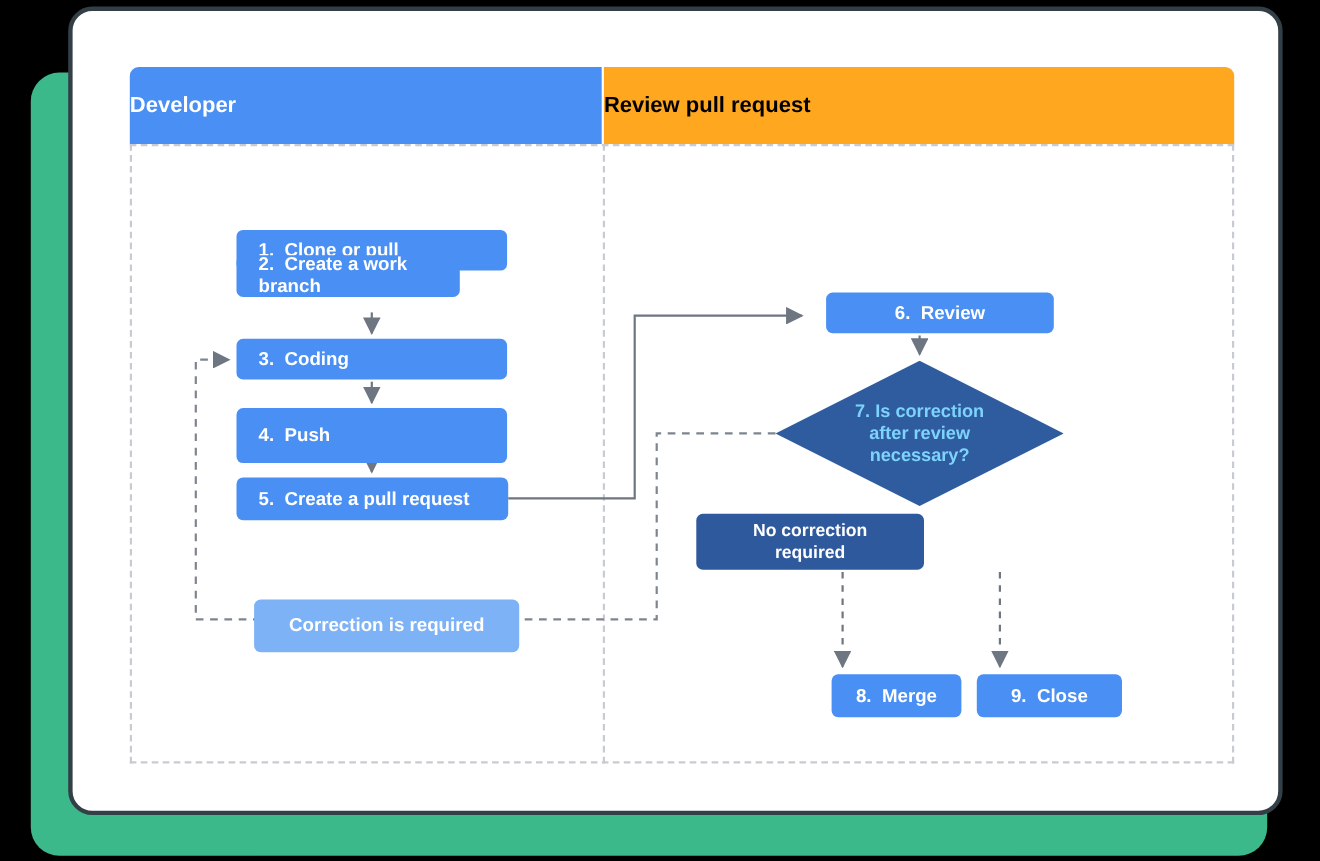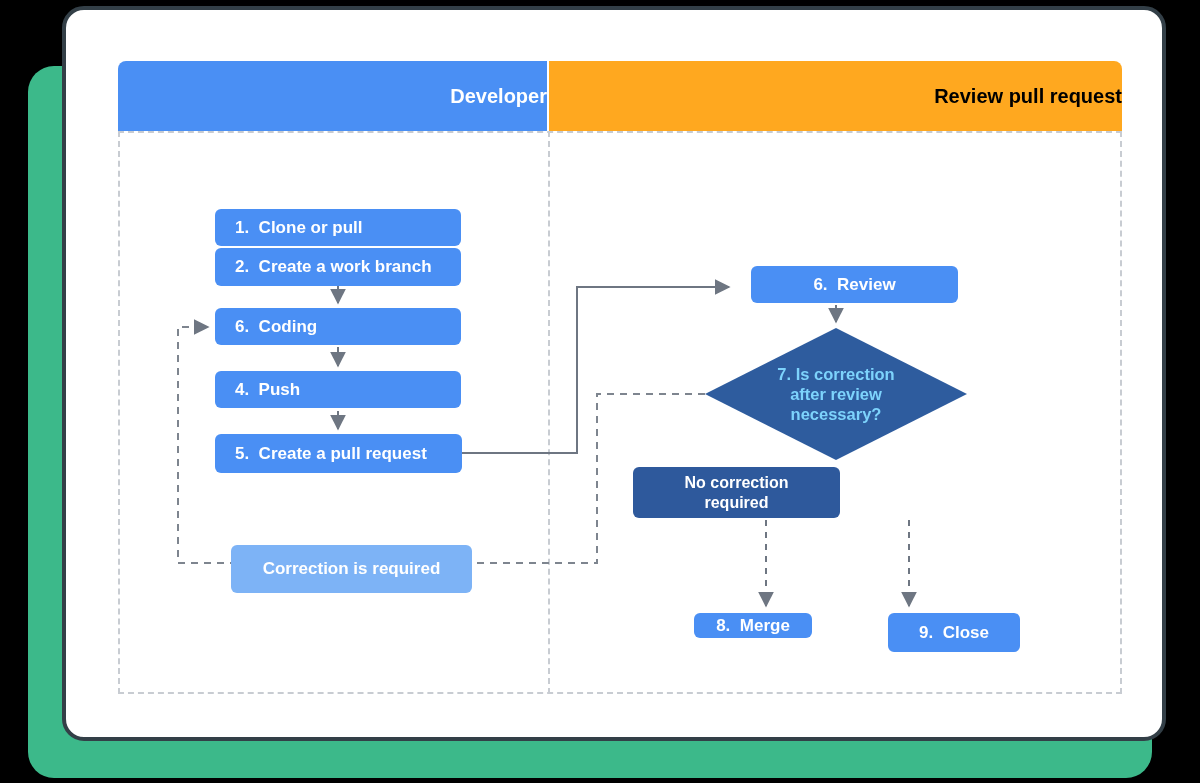--- a/index.html
+++ b/index.html
@@ -18,21 +18,21 @@
   }
   .card{
     position:absolute;left:62px;top:6px;width:1104px;height:735px;
     background:#ffffff;border:4px solid #333F47;border-radius:22px;
     box-sizing:border-box;
   }
 
   
   .lane-header{
     position:absolute;top:61px;height:70px;
-    display:flex;align-items:center;justify-content:flex-end;
+    display:flex;align-items:center;justify-content:flex-start;
     font-size:20px;font-weight:700;z-index:4;
   }
   .lane-header.dev{left:118px;width:429px;background:#4A8FF4;color:#ffffff;border-radius:8px 0 0 0;}
   .lane-header.rev{left:549px;width:573px;background:#FFA81F;color:#000000;border-radius:0 8px 0 0;}
 
   
   .lane-body{
     position:absolute;left:118px;top:131px;width:1004px;height:563px;
     border:2px dashed #C8CCD2;box-sizing:border-box;z-index:3;
   }
@@ -101,27 +101,27 @@
 
     <path d="M766 520 L766 606" stroke="#6E7682" stroke-width="2" fill="none" stroke-dasharray="6 6" marker-end="url(#arw)"></path>
     <path d="M909 520 L909 606" stroke="#6E7682" stroke-width="2" fill="none" stroke-dasharray="6 6" marker-end="url(#arw)"></path>
 
     <path d="M705 394 L597 394 L597 563 L178 563 L178 327 L208 327" stroke="#7E858F" stroke-width="2" fill="none" stroke-dasharray="7 6" marker-end="url(#arw)"></path>
   </svg>
 
   <div class="node blue left-text" style="left:215px;top:181px;width:246px;height:37px;margin-top:28px;">
     <span>1.  Clone or pull</span>
   </div>
-  <div class="node blue left-text" style="left:215px;top:248px;width:246px;height:38px;">
+  <div class="node blue left-text" style="left:215px;top:232px;width:203px;height:38px;align-items:flex-end;">
     <span>2.  Create a work branch</span>
   </div>
   <div class="node blue left-text" style="left:215px;top:308px;width:246px;height:37px;">
-    <span>6.  Coding</span>
+    <span>3.  Coding</span>
   </div>
-  <div class="node blue left-text" style="left:215px;top:371px;width:246px;height:37px;">
+  <div class="node blue left-text" style="left:215px;top:371px;width:246px;height:50px;">
     <span>4.  Push</span>
   </div>
   <div class="node blue left-text" style="left:215px;top:434px;width:247px;height:39px;">
     <span>5.  Create a pull request</span>
   </div>
   <div class="node lightblue center-text" style="left:215px;top:545px;width:241px;height:48px;">
     <span>Correction is required</span>
   </div>
 
   <div class="node blue center-text" style="left:735px;top:266px;width:207px;height:37px;">
@@ -135,20 +135,20 @@
     <div class="diamond-label">7.  Is correction
 after review
 necessary?</div>
   </div>
 
   <div class="node navy center-text" style="left:617px;top:467px;width:207px;height:51px;">
     <span>No correction
 required</span>
   </div>
 
-  <div class="node blue center-text" style="left:678px;top:613px;width:118px;height:25px;">
+  <div class="node blue center-text" style="left:740px;top:613px;width:118px;height:39px;">
     <span>8.  Merge</span>
   </div>
   <div class="node blue center-text" style="left:872px;top:613px;width:132px;height:39px;">
     <span>9.  Close</span>
   </div>
 
 </div>
 
 </body></html>

